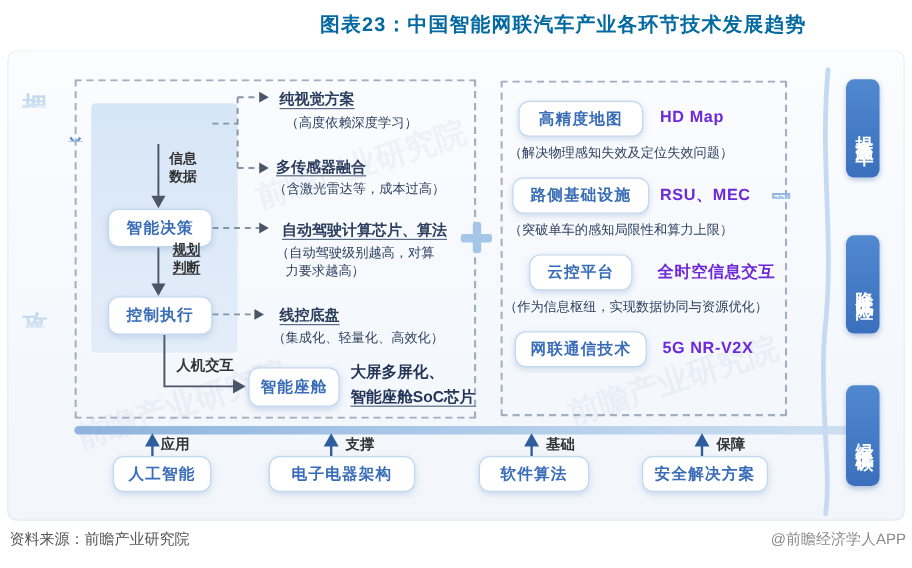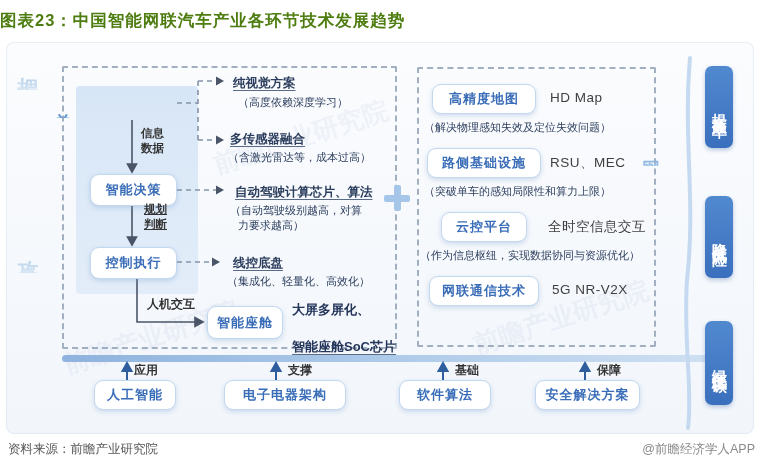--- a/index.html
+++ b/index.html
@@ -1,40 +1,40 @@
 <!DOCTYPE html>
 <html><head>
 <meta charset="utf-8">
 <style>
   html,body{margin:0;padding:0;background:#fff;}
   .stage{position:relative;width:760px;height:473px;background:#ffffff;
          font-family:"Liberation Sans","DejaVu Sans",sans-serif;overflow:hidden;}
   .abs{position:absolute;}
-  .title{left:0;top:10px;width:672px;text-align:left;font-size:16.5px;font-weight:bold;color:#4d7c0f;letter-spacing:1px;}
+  .title{left:0;top:10px;width:672px;text-align:right;font-size:16.5px;font-weight:bold;color:#0369a1;letter-spacing:1px;}
   .panel{left:6px;top:42px;width:748px;height:392px;background:linear-gradient(180deg,#fbfcfe 0%,#f5f8fc 60%,#f2f6fb 100%);border-radius:8px;box-shadow:0 0 0 1px rgba(200,212,228,.35) inset;}
   .rail{writing-mode:vertical-rl;font-size:21px;font-weight:bold;letter-spacing:5px;
         background:linear-gradient(180deg,#8db2d9 0%,#b9d2ea 55%,#d7e6f4 100%);
         -webkit-background-clip:text;background-clip:text;color:transparent;}
   .dashedbox{border:2px dashed #a2afc0;border-radius:2px;}
   .subpanel{background:linear-gradient(180deg,#d7e6f6 0%,#e3edf9 100%);border-radius:4px;}
   .node{background:#ffffff;border:1px solid #c2d8ef;border-radius:9px;
         box-shadow:0 2px 5px rgba(110,150,200,.30);color:#3a6db8;font-weight:bold;
         font-size:13px;letter-spacing:1px;text-align:center;display:flex;align-items:center;justify-content:center;z-index:3;}
   .vlabel{writing-mode:vertical-rl;font-weight:bold;letter-spacing:4px;z-index:4;
           background:#f6f9fc;padding:4px 1px;}
   .vi-label{font-size:18px;background:linear-gradient(180deg,#1d53a6 0%,#3e77c2 60%,#6b9fd8 100%);
           -webkit-background-clip:text;background-clip:text;color:transparent;}
   .ne-label{font-size:18px;background:linear-gradient(180deg,#4a80c4 0%,#77a5da 60%,#a3c4e8 100%);
           -webkit-background-clip:text;background-clip:text;color:transparent;}
   .edge-label{font-size:11.5px;font-weight:600;color:#333;line-height:15px;z-index:3;}
   .ann-t{font-size:12.5px;font-weight:bold;color:#2c3e5d;text-decoration:underline;
          text-underline-offset:3px;text-decoration-thickness:1px;text-decoration-color:#5a6b85;z-index:3;white-space:nowrap;}
   .ann-n{font-size:11px;color:#2e4060;z-index:3;white-space:nowrap;}
   .bold-n{font-size:13px;font-weight:bold;color:#24355a;z-index:3;white-space:nowrap;}
-  .rtag{font-size:13.5px;font-weight:normal;color:#404040;z-index:3;white-space:nowrap;letter-spacing:.5px;}
+  .rtag{font-size:13.5px;font-weight:bold;color:#6d28d9;z-index:3;white-space:nowrap;letter-spacing:.5px;}
   .plus{width:26px;height:26px;z-index:3;}
   .plus::before{content:'';position:absolute;left:10px;top:0;width:7px;height:26px;background:#a6c6e9;border-radius:2px;}
   .plus::after{content:'';position:absolute;left:0;top:10px;width:26px;height:7px;background:#a6c6e9;border-radius:2px;}
   .bar{left:62px;top:355px;width:655px;height:7px;border-radius:4px;z-index:2;
        background:linear-gradient(90deg,#8fb3de 0%,#aac8e8 45%,#cfe0f2 100%);}
   .badge{left:705px;width:28px;border-radius:7px;z-index:3;
          background:linear-gradient(180deg,#5189cf 0%,#3a6fbd 100%);
          box-shadow:0 2px 4px rgba(60,100,160,.35);
          display:flex;align-items:center;justify-content:center;}
   .badge span{writing-mode:vertical-rl;color:#fff;font-size:15px;font-weight:bold;letter-spacing:3px;}
@@ -84,21 +84,21 @@
   <div class="abs ann-n" style="left:228px;top:150px;">（含激光雷达等，成本过高）</div>
 
   <div class="abs ann-t" style="left:235px;top:184px;">自动驾驶计算芯片、算法</div>
   <div class="abs ann-n" style="left:230px;top:203px;">（自动驾驶级别越高，对算</div>
   <div class="abs ann-n" style="left:238px;top:218px;">力要求越高）</div>
 
   <div class="abs ann-t" style="left:233px;top:255px;">线控底盘</div>
   <div class="abs ann-n" style="left:227px;top:274px;">（集成化、轻量化、高效化）</div>
 
   <div class="abs bold-n" style="left:292px;top:301px;">大屏多屏化、</div>
-  <div class="abs bold-n" style="left:292px;top:322px;text-decoration:underline;text-underline-offset:3px;text-decoration-thickness:1px;text-decoration-color:#5a6b85;margin-top:16px;">智能座舱SoC芯片</div>
+  <div class="abs bold-n" style="left:292px;top:322px;text-decoration:underline;text-underline-offset:3px;text-decoration-thickness:1px;text-decoration-color:#5a6b85;">智能座舱SoC芯片</div>
 
   <div class="abs plus" style="left:384px;top:185px;"></div>
 
   <div class="abs dashedbox" style="left:417px;top:67px;width:235px;height:276px;"></div>
   <div class="abs vlabel ne-label" style="left:638px;top:142px;">网联赋能</div>
 
   <div class="abs node" style="left:484px;top:84px;transform:translateX(-50%);padding:0 16px;height:28px;">高精度地图</div>
   <div class="abs rtag" style="left:550px;top:90px;">HD Map</div>
   <div class="abs ann-n" style="left:424px;top:120px;">（解决物理感知失效及定位失效问题）</div>
 

